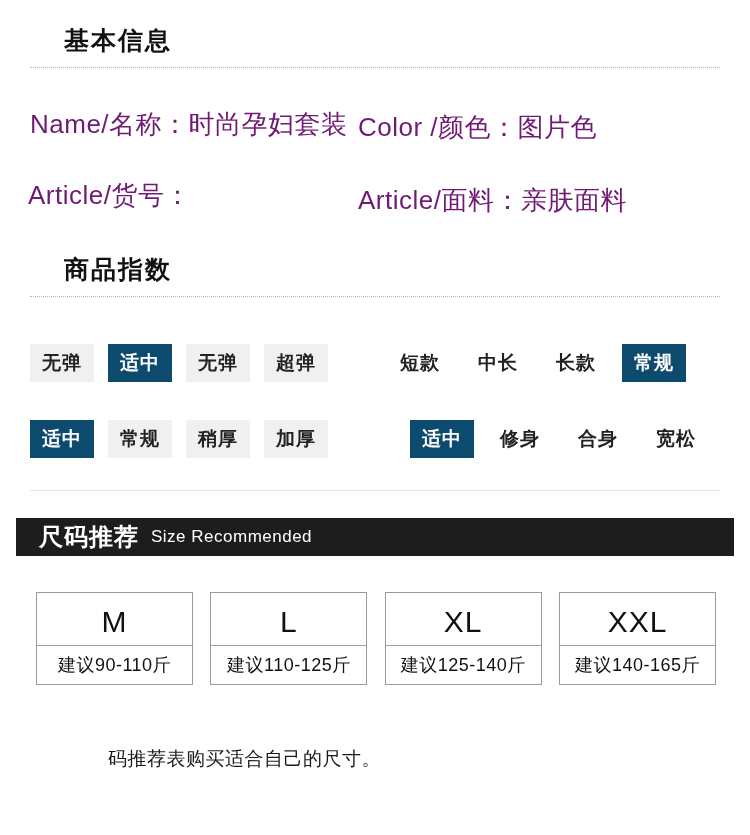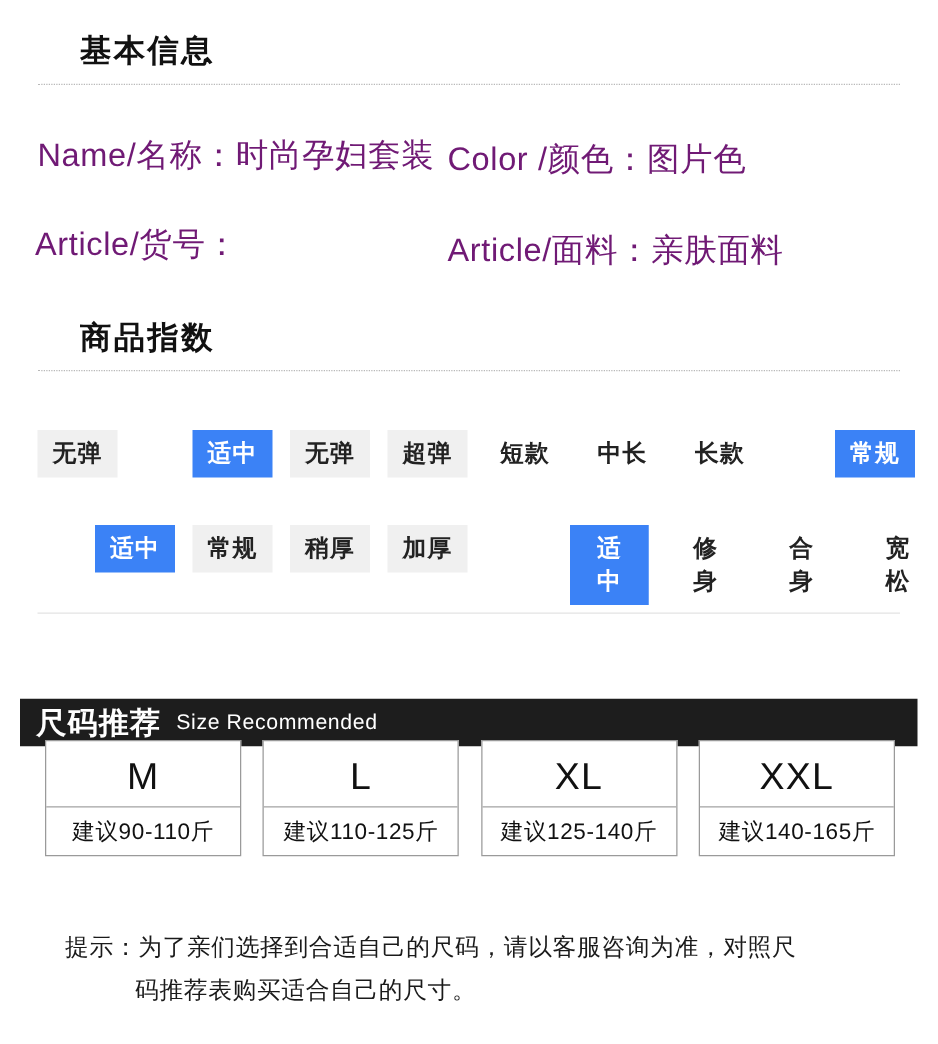--- a/index.html
+++ b/index.html
@@ -60,23 +60,22 @@
     display: inline-block;
     font-size: 19px;
     padding: 6px 12px;
     background: #f0f0f0;
     color: #222;
     text-align: center;
     letter-spacing: 1px;
     font-weight: bold;
   }
   .chip.active {
-    background: #3b82f6;
+    background: #0c4a6e;
     color: #ffffff;
-    margin-left: 46px;
   }
   .chip.plain {
     background: transparent;
   }
   .chip-sp { width: 14px; display: inline-block; }
 
   #chips-elastic   { left: 30px;  top: 344px; }
   #chips-length    { left: 388px; top: 344px; }
   #chips-thick     { left: 30px;  top: 420px; }
   #chips-fit       { left: 410px; top: 420px; }
@@ -94,22 +93,21 @@
   
   #size-bar {
     position: absolute;
     left: 16px;
     top: 518px;
     width: 718px;
     height: 38px;
     background: #1d1d1d;
     display: flex;
     align-items: center;
-    padding-left: 13px;
-    margin-top: 41px;
+    padding-left: 23px;
   }
   #size-bar .cn {
     color: #ffffff;
     font-size: 24px;
     font-weight: bold;
     letter-spacing: 1px;
   }
   #size-bar .en {
     color: #ffffff;
     font-size: 17px;
@@ -235,15 +233,14 @@
     <div class="sz">XL</div>
     <div class="wt">建议125-140斤</div>
   </div>
   <div class="size-box">
     <div class="sz">XXL</div>
     <div class="wt">建议140-165斤</div>
   </div>
 </div>
 
 <div id="tip">
-  <span>提示：为了亲们选择到合适自己的尺码，请以客服咨询为准，对照尺</span>
   <span class="tip-l2">码推荐表购买适合自己的尺寸。</span>
 </div>
 
 </body></html>

